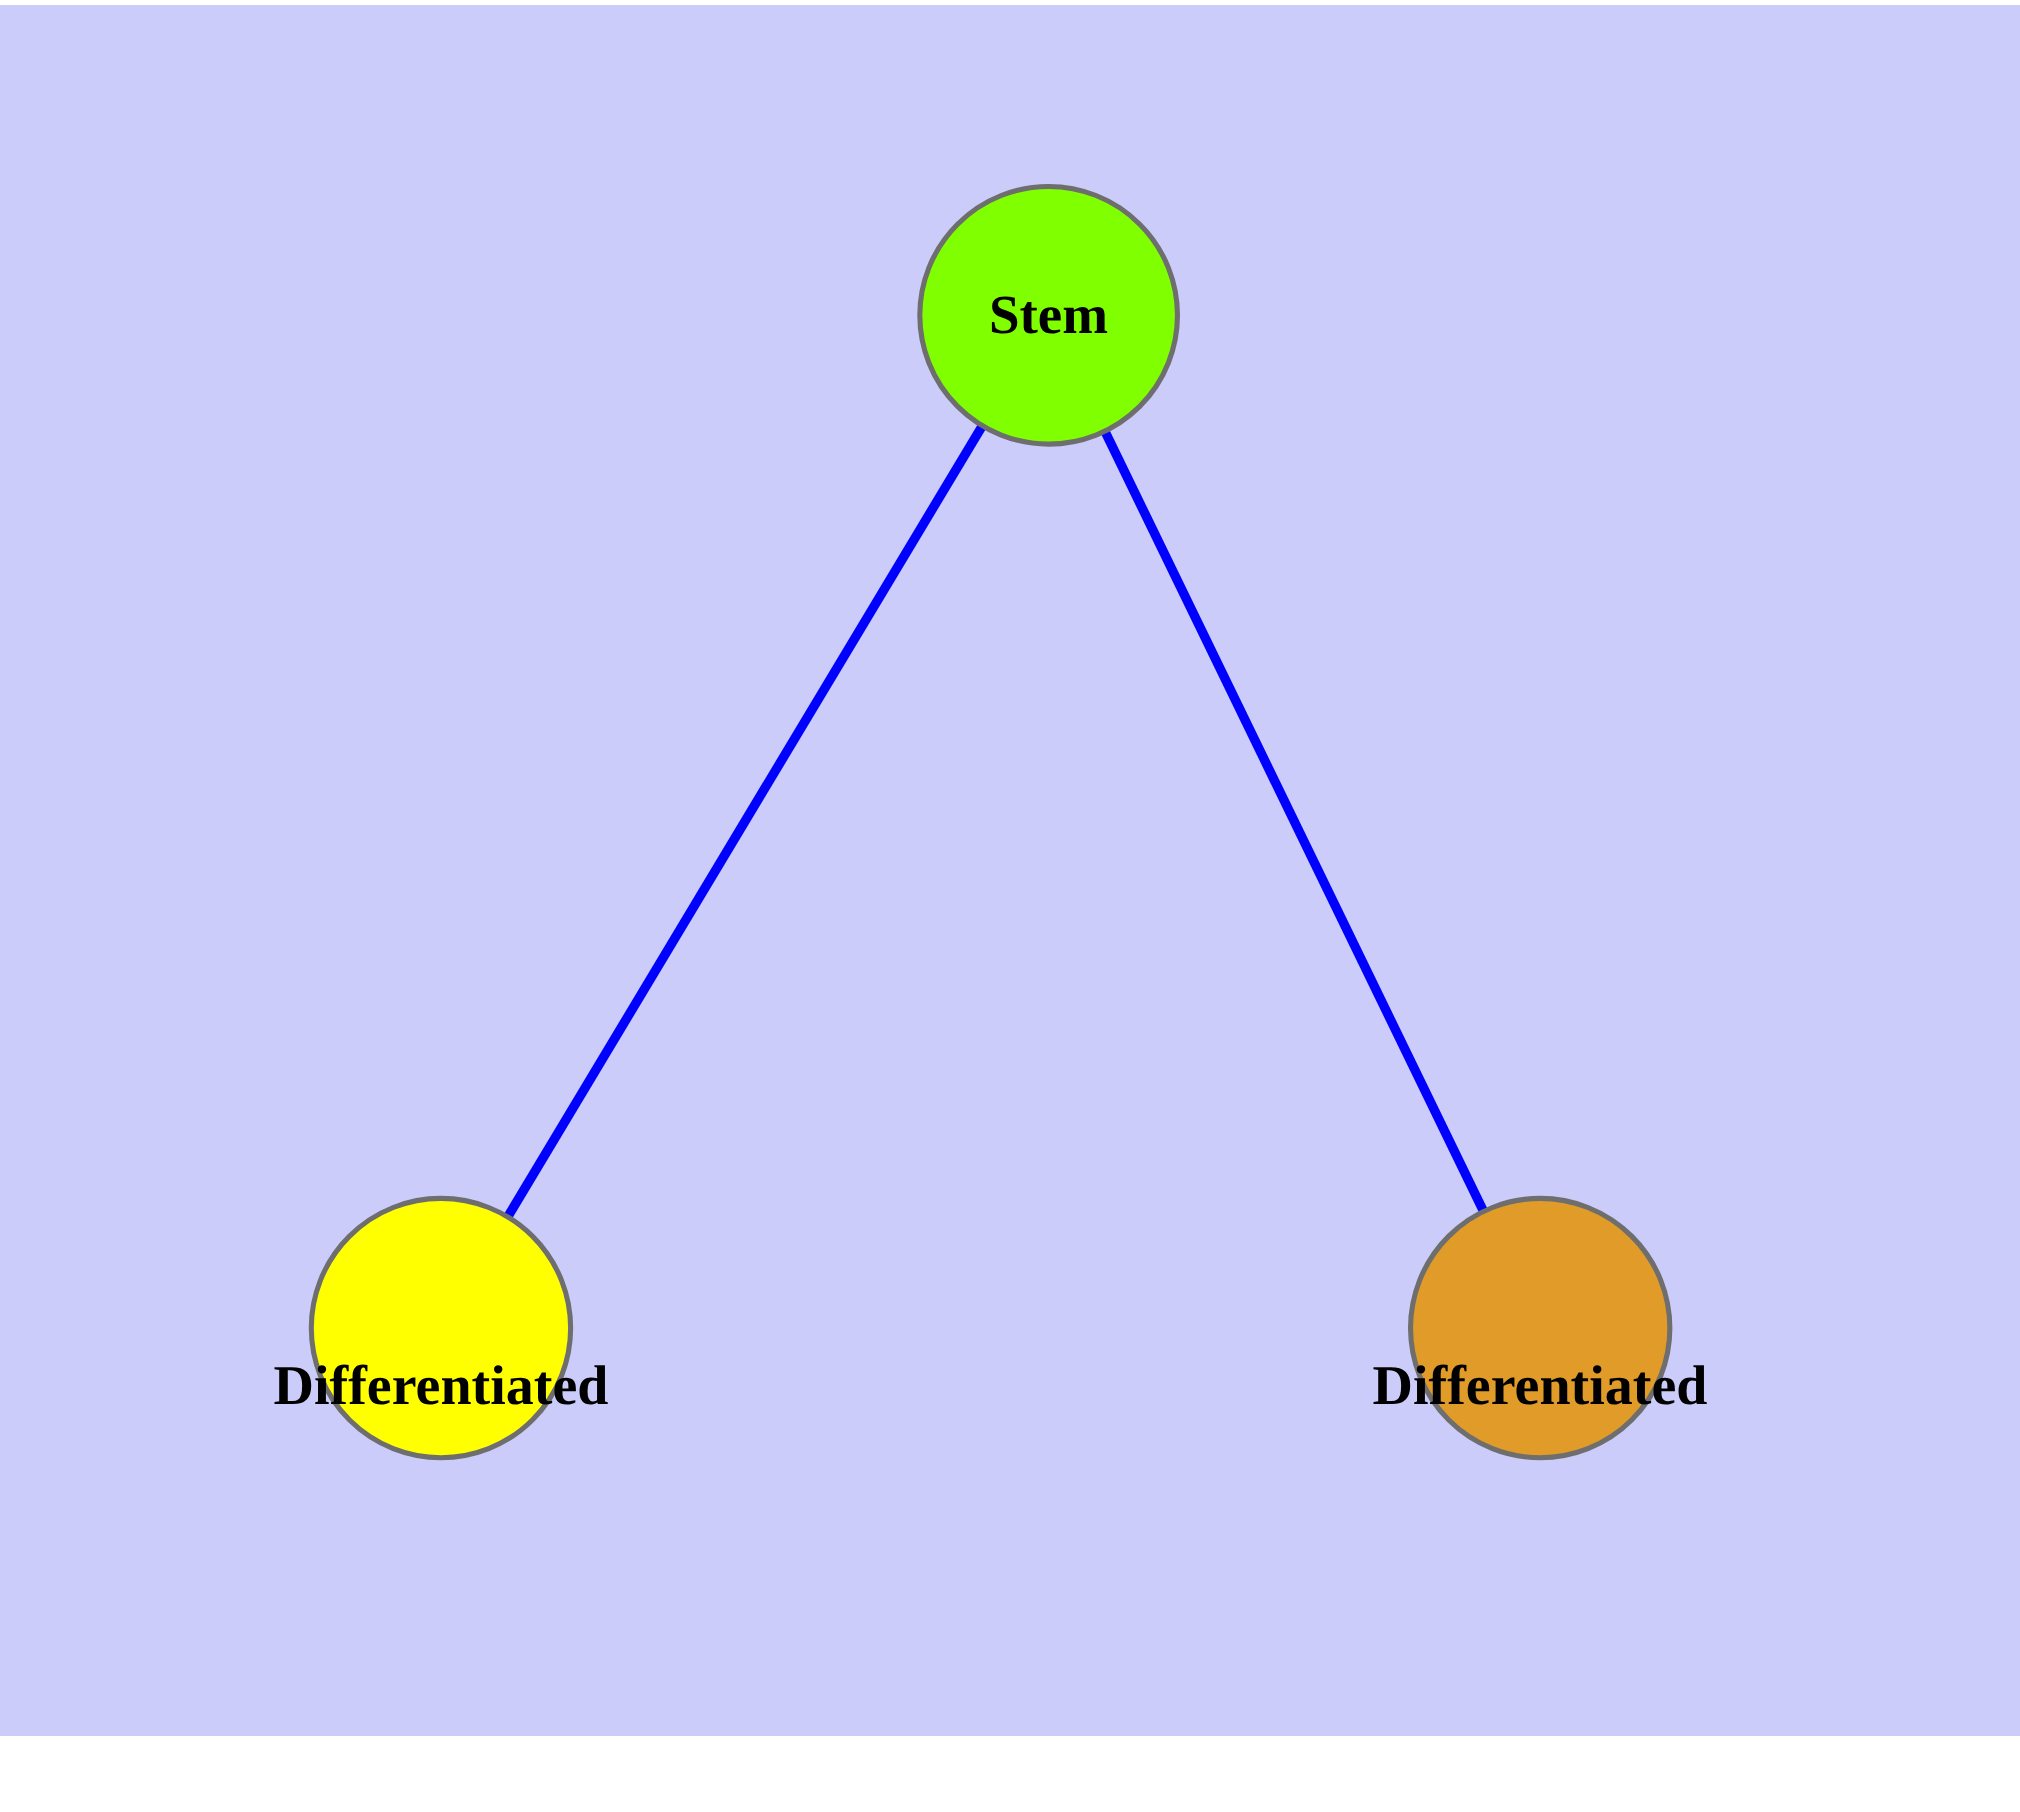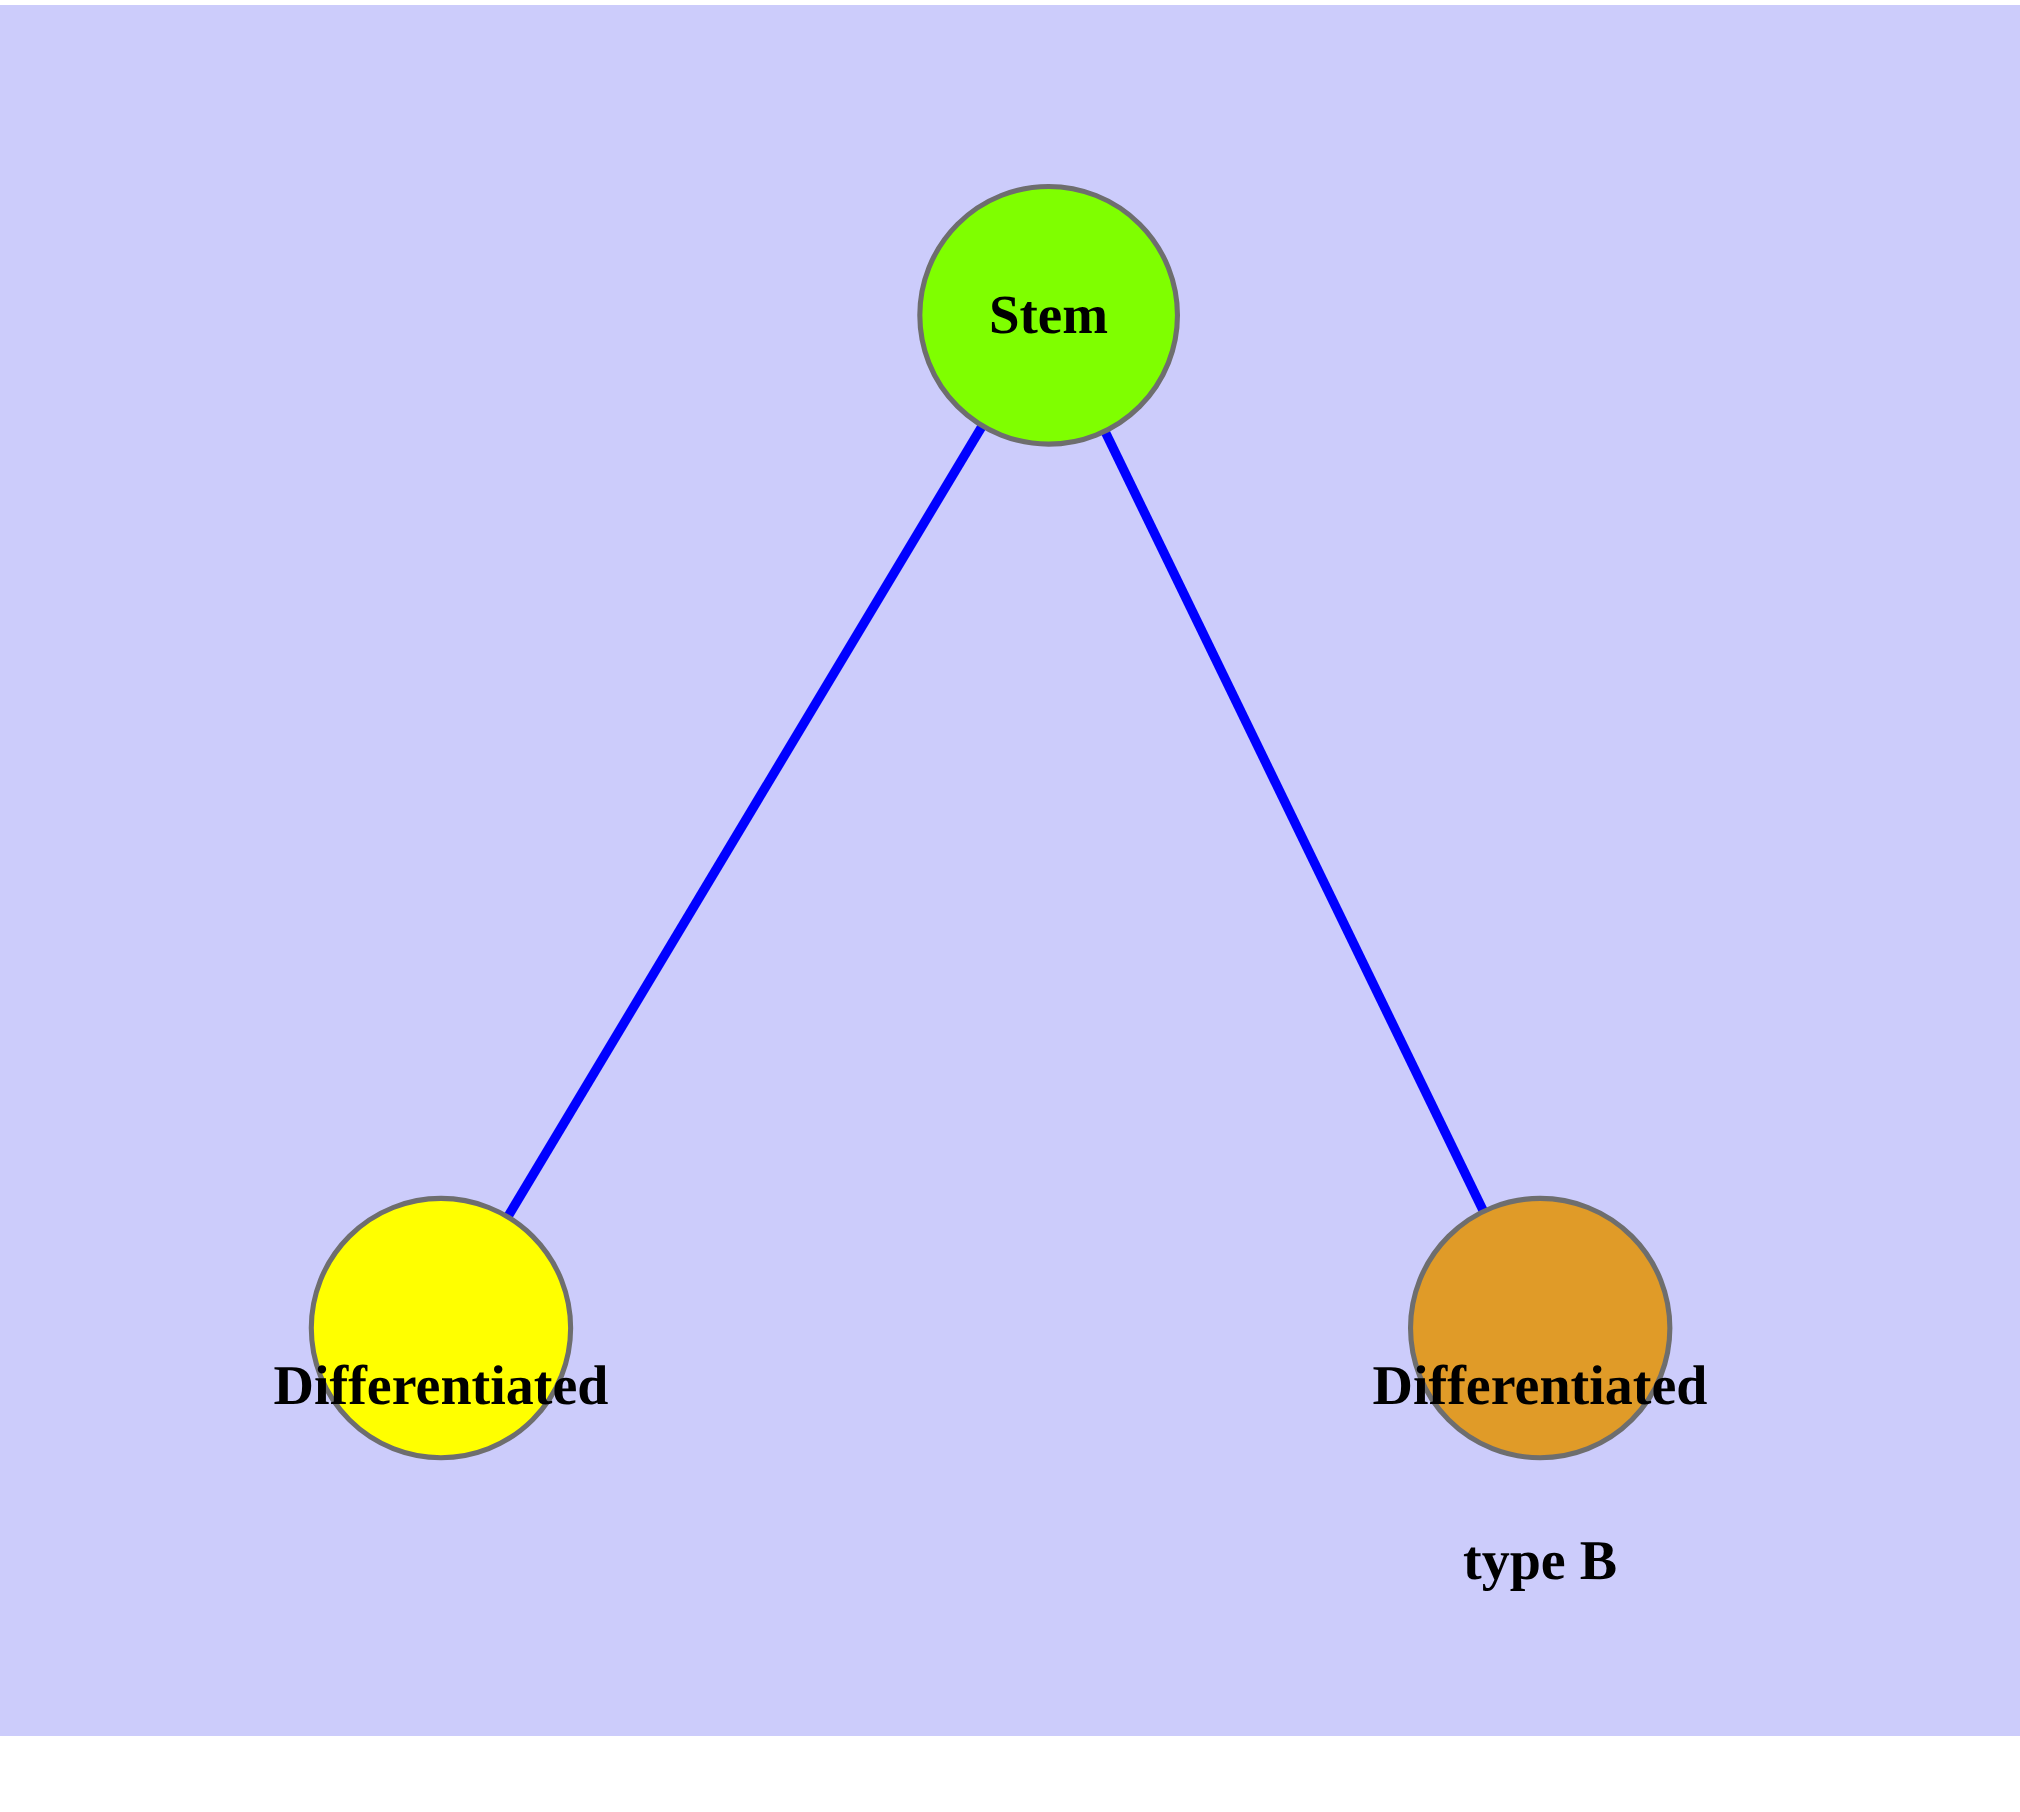--- a/index.html
+++ b/index.html
@@ -81,17 +81,16 @@
   </svg>
 
   <div class="node-label" id="label-stem" style="color: rgb(0, 0, 0);">Stem</div>
 
   <div class="node-label" id="label-diff-a" style="color: rgb(0, 0, 0);">
     <div>Differentiated</div>
   </div>
 
   <div class="node-label" id="label-diff-b" style="color: rgb(0, 0, 0);">
     <div>Differentiated</div>
-    <div>type B</div>
   </div>
 
 </div>
 
 
 </body></html>

